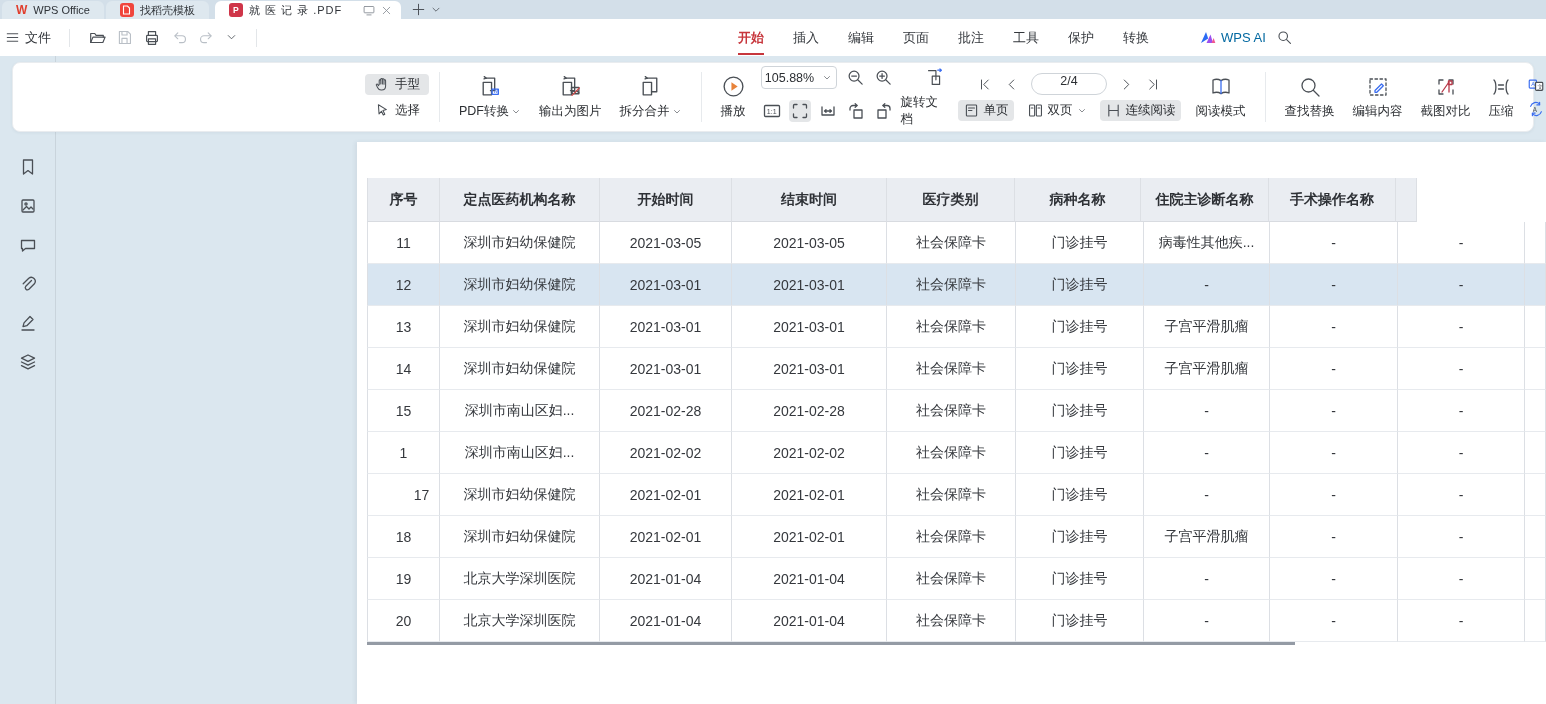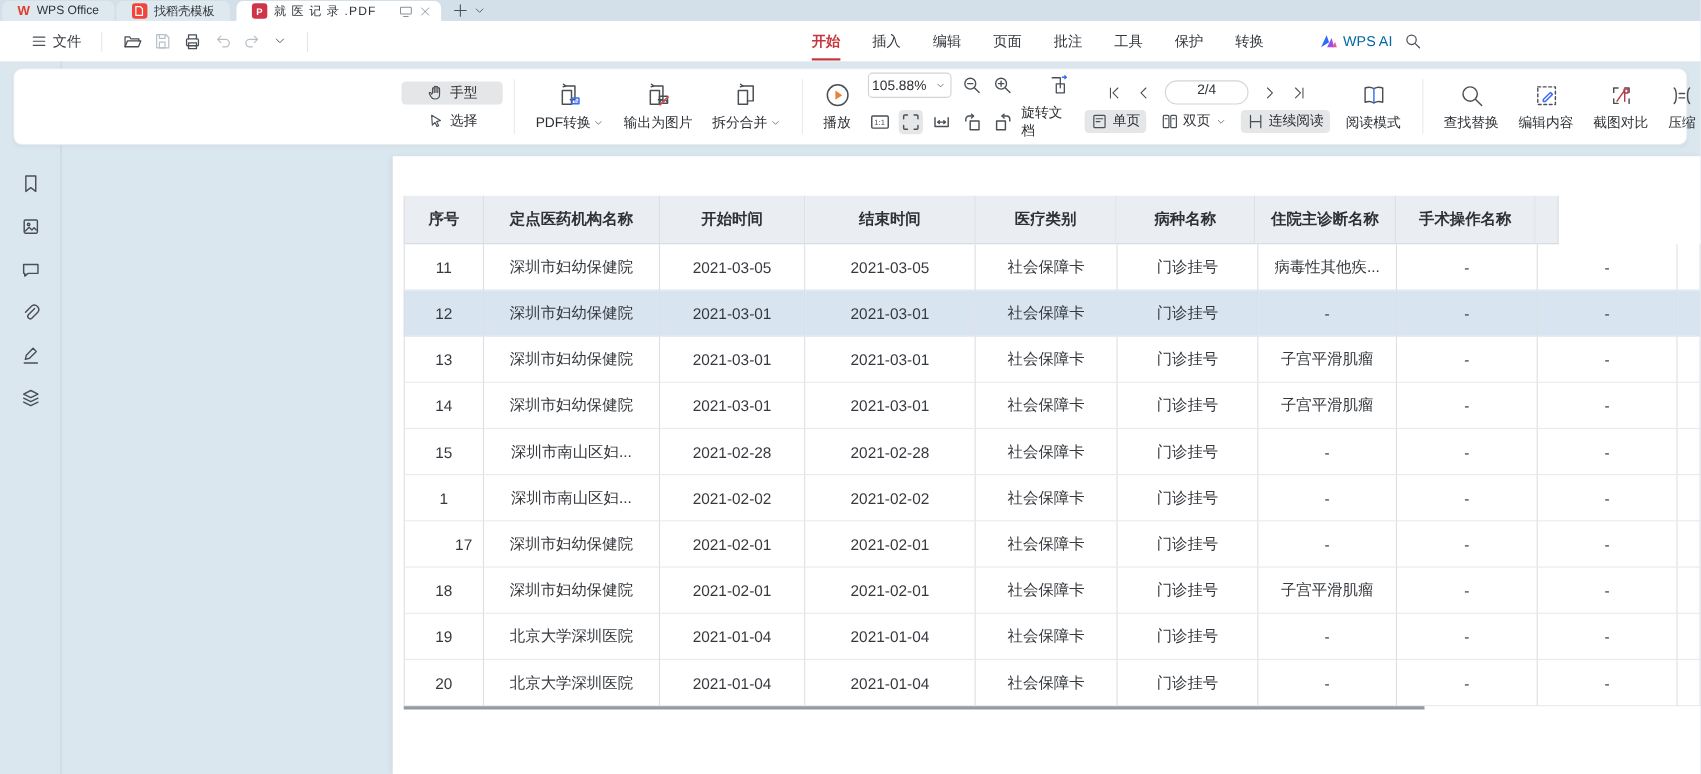--- a/index.html
+++ b/index.html
@@ -18,42 +18,42 @@
   .tab-title { letter-spacing:1px; white-space:nowrap; }
   .tab-ctl { display:flex; align-items:center; gap:4px; margin-left:14px; }
   .wps-w { color:#e03e2d; font-weight:bold; font-size:12px; line-height:1; }
   .docer-bg { background:#f0453c; }
   .pdf-bg { background:#cf3549; }
   .ticon svg { display:block; }
 
   
   .menubar { position:absolute; top:19px; left:0; width:100%; height:37px; background:#fff; display:flex; align-items:center; font-size:13px; }
   .menubar .grp { display:flex; align-items:center; gap:10px; }
-  .mb-left { padding-left:28px; }
+  .mb-left { padding-left:5px; }
   .vdiv { width:1px; height:18px; background:#e3e6e9; margin:0 8px; }
   .mbtn { display:flex; align-items:center; gap:5px; cursor:default; }
   .menu-items { position:absolute; left:738px; display:flex; align-items:center; gap:29px;justify-content:flex-end; }
   .mi { color:#33373c; padding:4px 0; position:relative; }
   .mi.active { color:#c7363c; font-weight:bold; }
   .mi.active::after { content:""; position:absolute; left:0; right:0; bottom:-4px; height:2px; background:#c7363c; }
   .mb-right { position:absolute; left:1200px; display:flex; align-items:center; gap:10px; }
   .wpsai { display:flex; align-items:center; gap:5px; font-size:13px; color:#0369a1; }
 
   
   .content { position:absolute; top:56px; left:0; right:0; bottom:0; background:#dbe7ef; }
   .sidebar { position:absolute; left:0; top:0; width:56px; bottom:0; border-right:1px solid #c9d4dc; }
   .sidebar .col { position:absolute; left:18px; top:101px; display:flex; flex-direction:column; gap:19px; }
   .sidebar .sbtn { width:20px; height:20px; }
 
   
   .card { position:absolute; top:6px; left:12px; right:12px; height:70px; background:#fff; border:1px solid #e9ecef; border-radius:8px; box-shadow:0 1px 3px rgba(40,60,80,.06); display:flex; align-items:center; z-index:5; font-size:12.5px; color:#2c2f33; }
   .sp-lead { width:352px; flex:none; }
   .tdiv { width:1px; height:50px; background:#e7eaed; margin:0 10px; flex:none; }
   .stack2 { display:flex; flex-direction:column; gap:5px; align-items:flex-start; }
-  .toggle { display:flex; align-items:center; gap:5px; padding:2px 23px; border-radius:4px; white-space:nowrap; }
+  .toggle { display:flex; align-items:center; gap:5px; padding:2px 9px; border-radius:4px; white-space:nowrap; }
   .toggle.sel { background:#e4e6e8; }
   .bigbtn { display:flex; flex-direction:column; align-items:center; gap:4px; padding:0 9px; white-space:nowrap; }
   .bigbtn .lbl { display:flex; align-items:center; gap:2px; }
   .caret { width:10px; height:10px; }
   .zoomgrp, .navgrp { display:flex; flex-direction:column; gap:5px; margin:0 6px; }
   .zrow { display:flex; align-items:center; gap:9px; }
   .combo { width:76px; height:23px; border:1px solid #cfd4d9; border-radius:4px; display:flex; align-items:center; justify-content:center; gap:8px; font-size:12.5px; }
   .pagebox { width:76px; height:22px; border:1px solid #cfd4d9; border-radius:11px; display:flex; justify-content:center; font-size:12.5px; }
   .itog { display:flex; align-items:center; gap:4px; padding:2px 5px; border-radius:4px; white-space:nowrap; }
   .itog.sel { background:#e4e6e8; }

